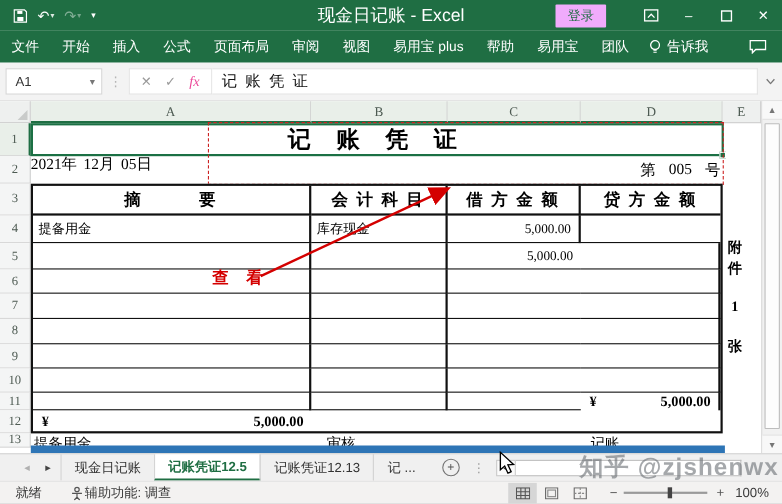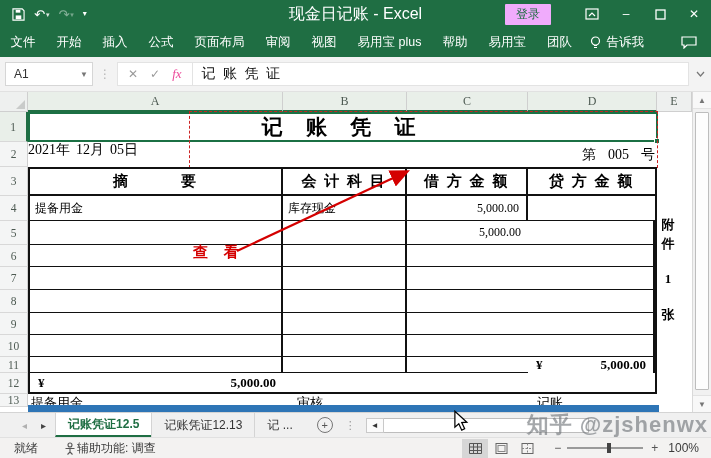--- a/index.html
+++ b/index.html
@@ -311,20 +311,23 @@
     <div class="vs-btn">▲</div>
     <div class="vs-thumb"></div>
     <div class="vs-btn bottom">▼</div>
   </div>
 
   <div class="tabbar">
     <div class="tb-nav">
       <span class="faded">◂</span>
       <span>▸</span>
     </div>
+    <div class="tab">
+        <span>现金日记账</span>
+      </div>
     <div class="tab active">
         <span>记账凭证12.5</span>
       </div>
     <div class="tab">
         <span>记账凭证12.13</span>
       </div>
     <div class="tab" style="border-right:none;">
         <span>记 ...</span>
       </div>
     <div class="addsheet">+</div>

